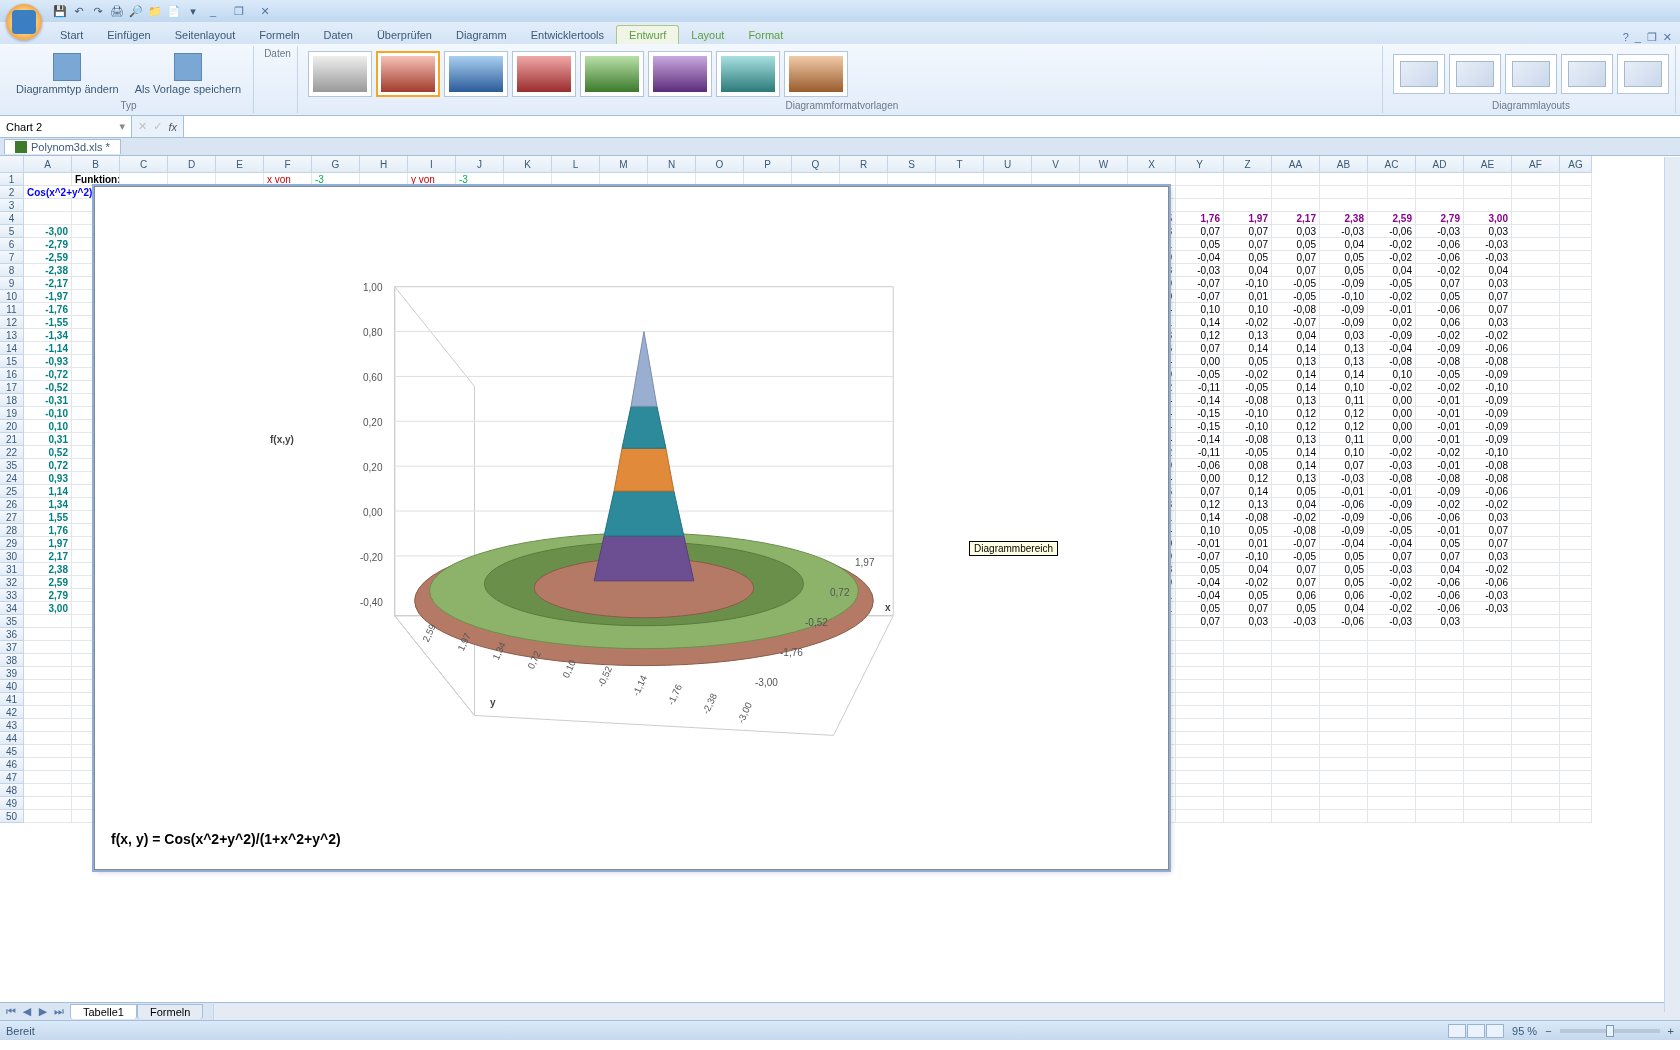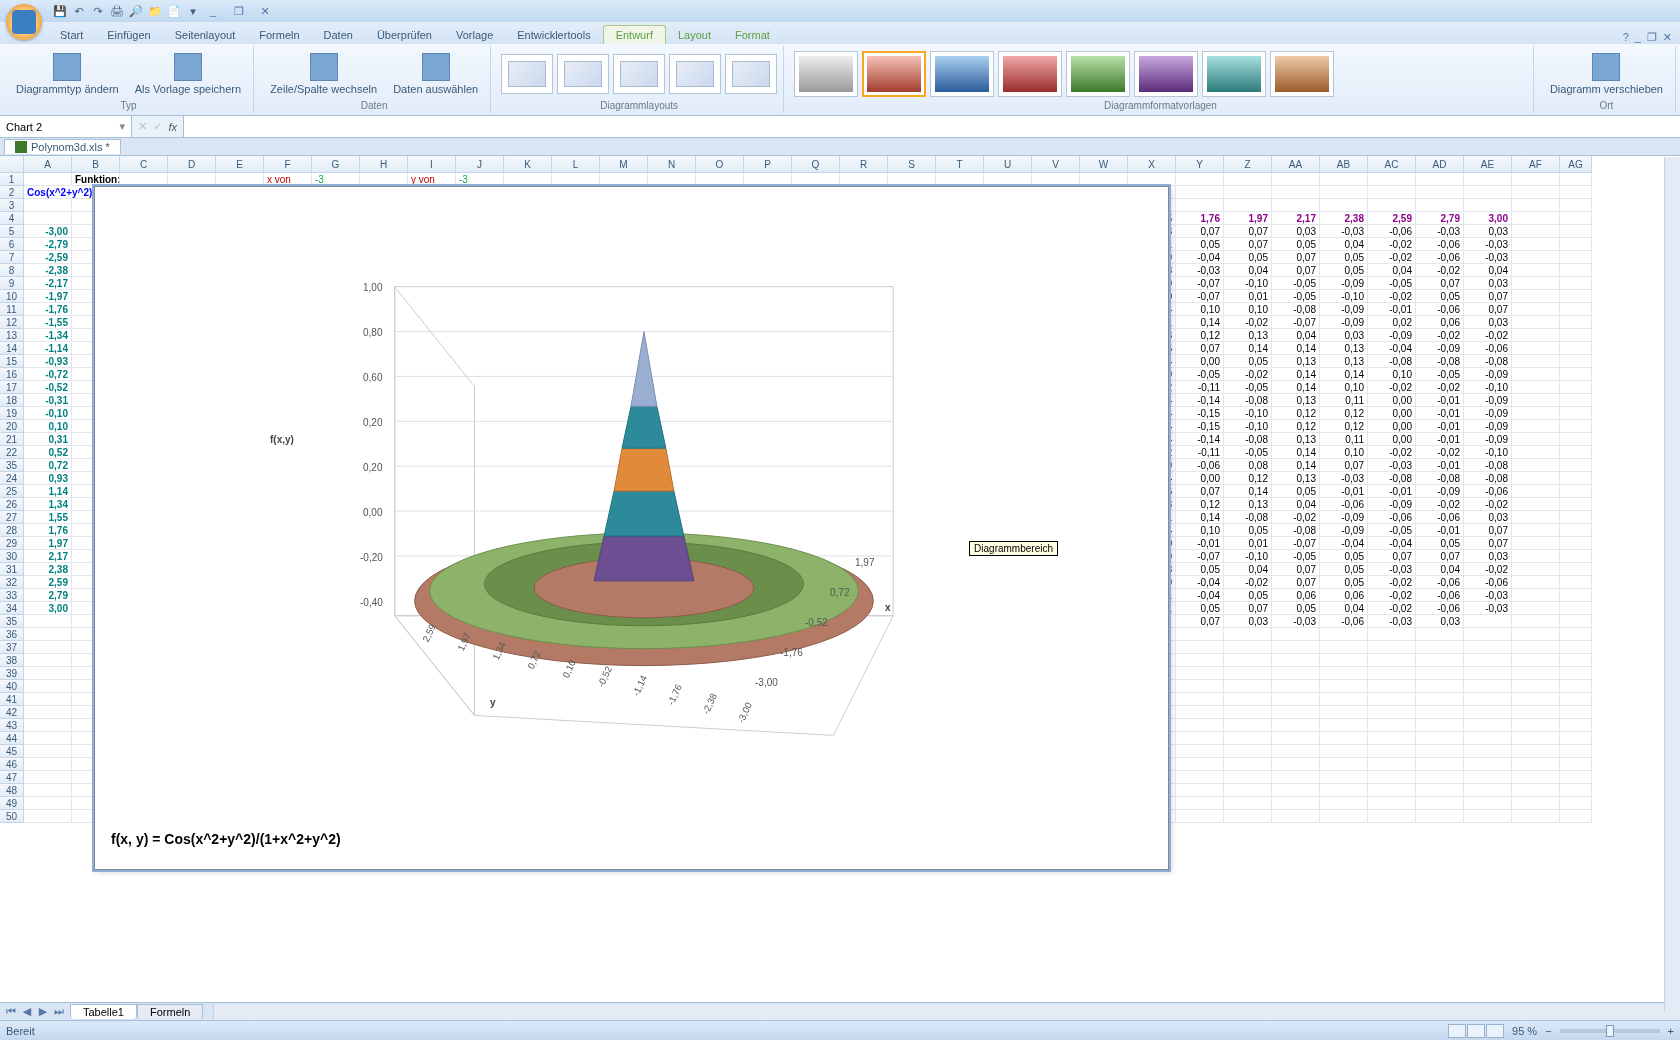--- a/index.html
+++ b/index.html
@@ -127,21 +127,21 @@
   </div>
 </div>
 
 <div class="tabstrip">
   <div class="tab">Start</div>
   <div class="tab">Einfügen</div>
   <div class="tab">Seitenlayout</div>
   <div class="tab">Formeln</div>
   <div class="tab">Daten</div>
   <div class="tab">Überprüfen</div>
-  <div class="tab">Vorlage</div>
+  <div class="tab">Diagramm</div>
   <div class="tab">Entwicklertools</div>
   <div class="tab contextual active">Entwurf</div>
   <div class="tab contextual">Layout</div>
   <div class="tab contextual">Format</div>
   <div class="tabstrip-right">
     <span>?</span>
     <span>_</span>
     <span>❐</span>
     <span>✕</span>
   </div>
@@ -155,51 +155,21 @@
           <span>Diagrammtyp ändern</span>
         </div>
       <div class="big-btn">
           <div class="ic"></div>
           <span>Als Vorlage speichern</span>
         </div>
     </div>
     <div class="ribbon-group-label">Typ</div>
   </div>
   <div class="ribbon-group">
-    <div class="ribbon-group-body">
-      <div class="big-btn">
-          <div class="ic"></div>
-          <span>Zeile/Spalte wechseln</span>
-        </div>
-      <div class="big-btn">
-          <div class="ic"></div>
-          <span>Daten auswählen</span>
-        </div>
-    </div>
     <div class="ribbon-group-label">Daten</div>
-  </div>
-  <div class="ribbon-group" style="flex:0 0 auto">
-    <div class="ribbon-group-body">
-      <div class="layout-thumb">
-          <div class="m3d"></div>
-        </div>
-      <div class="layout-thumb">
-          <div class="m3d"></div>
-        </div>
-      <div class="layout-thumb">
-          <div class="m3d"></div>
-        </div>
-      <div class="layout-thumb">
-          <div class="m3d"></div>
-        </div>
-      <div class="layout-thumb">
-          <div class="m3d"></div>
-        </div>
-    </div>
-    <div class="ribbon-group-label">Diagrammlayouts</div>
   </div>
   <div class="ribbon-group" style="flex:1">
     <div class="ribbon-group-body">
       <div class="style-thumb">
           <div class="swatch gray"></div>
         </div>
       <div class="style-thumb sel">
           <div class="swatch rg"></div>
         </div>
       <div class="style-thumb">
@@ -216,28 +186,39 @@
         </div>
       <div class="style-thumb">
           <div class="swatch teal"></div>
         </div>
       <div class="style-thumb">
           <div class="swatch orange"></div>
         </div>
     </div>
     <div class="ribbon-group-label">Diagrammformatvorlagen</div>
   </div>
-  <div class="ribbon-group">
+  <div class="ribbon-group" style="flex:0 0 auto">
     <div class="ribbon-group-body">
-      <div class="big-btn">
-          <div class="ic"></div>
-          <span>Diagramm verschieben</span>
+      <div class="layout-thumb">
+          <div class="m3d"></div>
+        </div>
+      <div class="layout-thumb">
+          <div class="m3d"></div>
+        </div>
+      <div class="layout-thumb">
+          <div class="m3d"></div>
+        </div>
+      <div class="layout-thumb">
+          <div class="m3d"></div>
+        </div>
+      <div class="layout-thumb">
+          <div class="m3d"></div>
         </div>
     </div>
-    <div class="ribbon-group-label">Ort</div>
+    <div class="ribbon-group-label">Diagrammlayouts</div>
   </div>
 </div>
 
 <div class="formulabar">
   <div class="namebox">
     <span>Chart 2</span>
       <span class="dd">▾</span>
   </div>
   <div class="fx-btns">
     <span style="color:#c0c0c0">✕</span>

